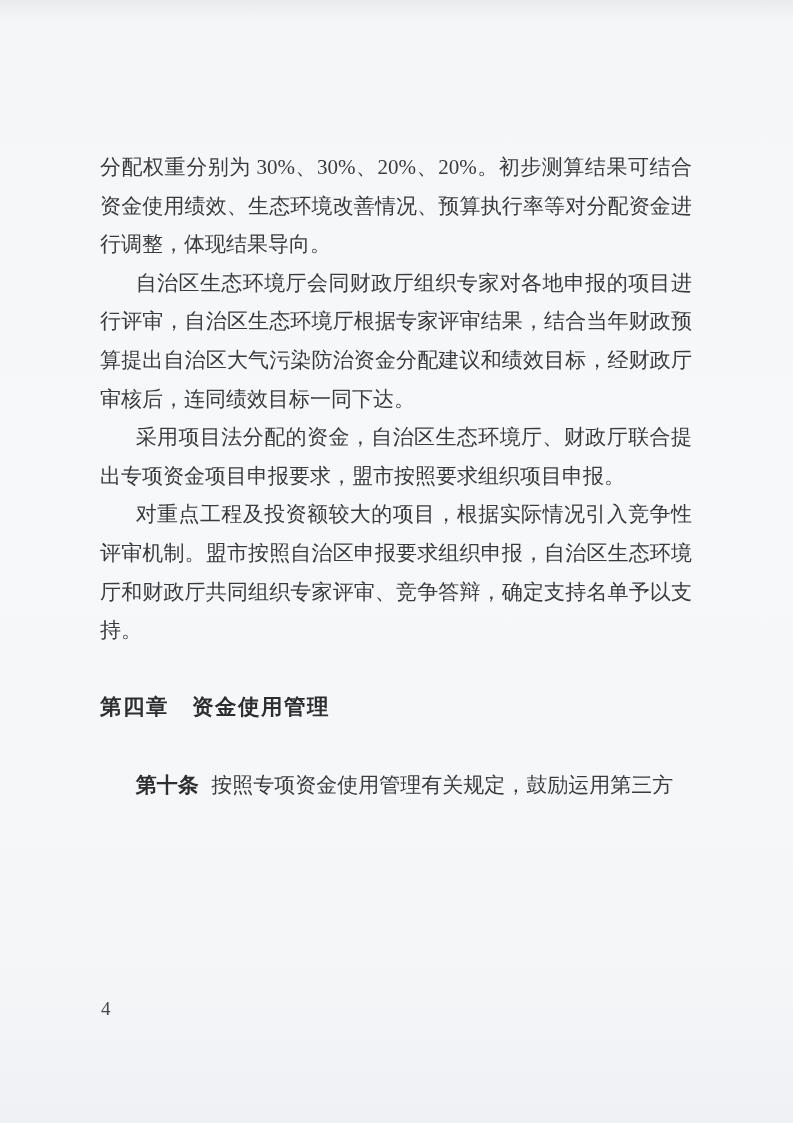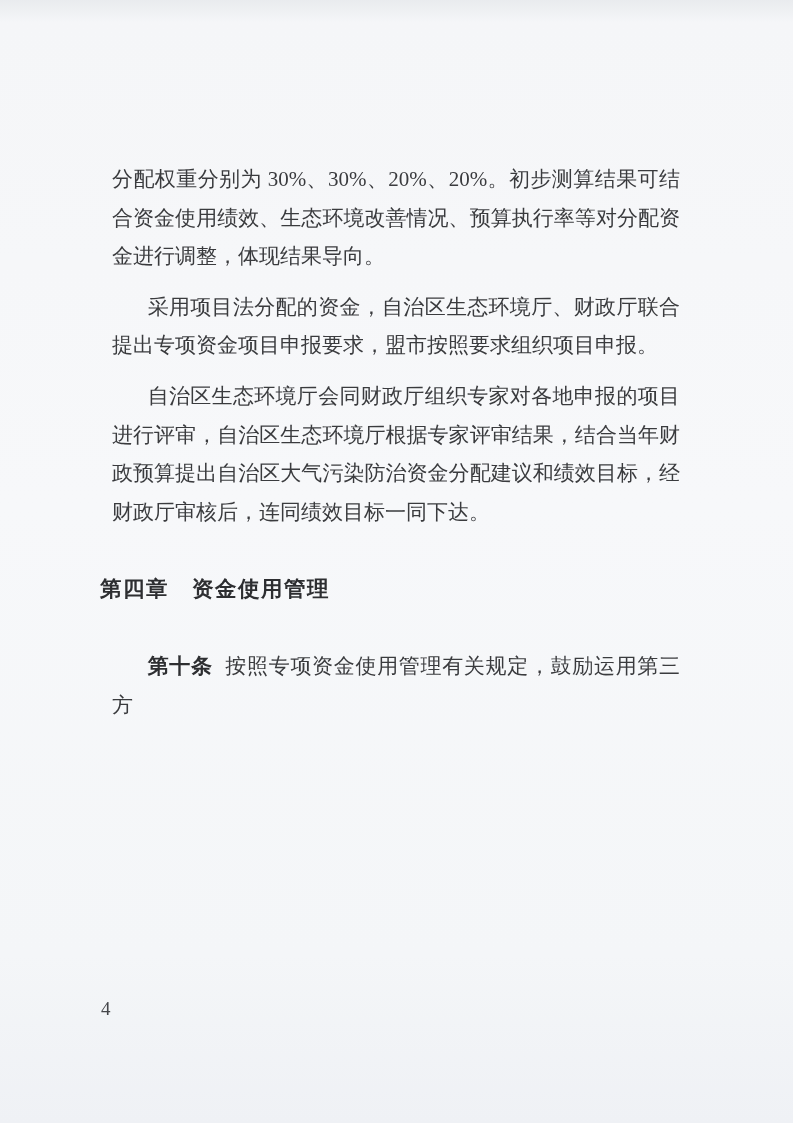--- a/index.html
+++ b/index.html
@@ -17,21 +17,21 @@
   }
   .content {
     position: absolute;
     left: 100px; top: 148px; width: 592px;
     font-size: 21px;
     line-height: 38.6px;
     color: #3a3b3e;
     text-align: justify;
     text-justify: inter-character;
   }
-  .para { margin: 12px; padding: 0; }
+  .para { margin: 0; padding: 0; }
   .indent { text-indent: 1.7em; }
   .lead {
     font-weight: bold;
     color: #2d2e31;
     margin-right: 0.6em;
   }
   .chapter {
     margin: 38.6px 0;
     font-size: 21.5px;
     line-height: 38.6px;
@@ -52,24 +52,25 @@
 </head>
 <body>
 
 <div class="page">
   <div class="content">
 
     <p class="para">分配权重分别为 30%、30%、20%、20%。初步测算结果可结合资金使用绩效、生态环境改善情况、预算执行率等对分配资金进行调整，体现结果导向。</p>
 
 
 
+    <p class="para indent">自治区生态环境厅会同财政厅组织专家对各地申报的项目进行评审，自治区生态环境厅根据专家评审结果，结合当年财政预算提出自治区大气污染防治资金分配建议和绩效目标，经财政厅审核后，连同绩效目标一同下达。</p>
+
     <p class="para indent">采用项目法分配的资金，自治区生态环境厅、财政厅联合提出专项资金项目申报要求，盟市按照要求组织项目申报。</p>
 
-    <p class="para indent">自治区生态环境厅会同财政厅组织专家对各地申报的项目进行评审，自治区生态环境厅根据专家评审结果，结合当年财政预算提出自治区大气污染防治资金分配建议和绩效目标，经财政厅审核后，连同绩效目标一同下达。</p>
-
+    <p class="para indent">对重点工程及投资额较大的项目，根据实际情况引入竞争性评审机制。盟市按照自治区申报要求组织申报，自治区生态环境厅和财政厅共同组织专家评审、竞争答辩，确定支持名单予以支持。</p>
 
     <h2 class="chapter">第四章　资金使用管理</h2>
 
     <p class="para indent"><span class="lead">第十条</span><span>按照专项资金使用管理有关规定，鼓励运用第三方</span></p>
 
   </div>
 
   <div class="page-number">4</div>
 </div>
 

